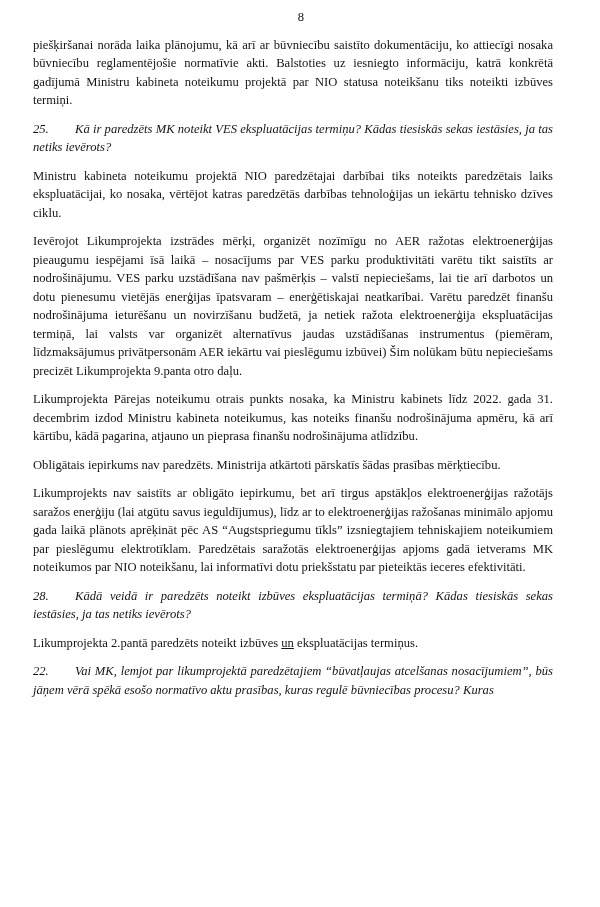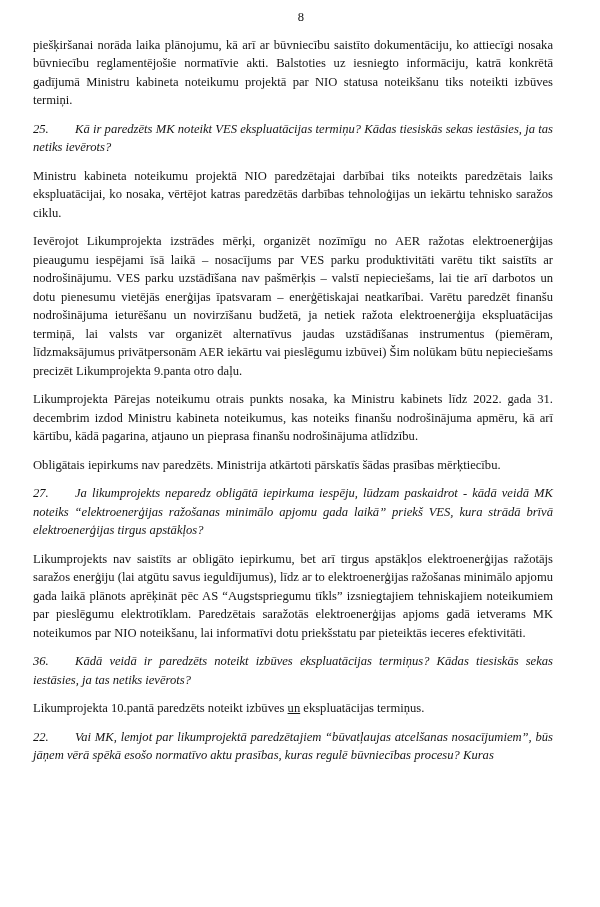--- a/index.html
+++ b/index.html
@@ -43,34 +43,33 @@
 <body>
 
 <div class="page">
 
   <div class="page-number">8</div>
 
   <p class="body">piešķiršanai norāda laika plānojumu, kā arī ar būvniecību saistīto dokumentāciju, ko attiecīgi nosaka būvniecību reglamentējošie normatīvie akti. Balstoties uz iesniegto informāciju, katrā konkrētā gadījumā Ministru kabineta noteikumu projektā par NIO statusa noteikšanu tiks noteikti izbūves termiņi.</p>
 
   <p class="question"><span class="qnum">25.</span><span>Kā ir paredzēts MK noteikt VES ekspluatācijas termiņu? Kādas tiesiskās sekas iestāsies, ja tas netiks ievērots?</span></p>
 
-  <p class="body">Ministru kabineta noteikumu projektā NIO paredzētajai darbībai tiks noteikts paredzētais laiks ekspluatācijai, ko nosaka, vērtējot katras paredzētās darbības tehnoloģijas un iekārtu tehnisko saražos ciklu.</p>
+  <p class="body">Ministru kabineta noteikumu projektā NIO paredzētajai darbībai tiks noteikts paredzētais laiks ekspluatācijai, ko nosaka, vērtējot katras paredzētās darbības tehnoloģijas un iekārtu tehnisko dzīves ciklu.</p>
 
   <p class="body">Ievērojot Likumprojekta izstrādes mērķi, organizēt nozīmīgu no AER ražotas elektroenerģijas pieaugumu iespējami īsā laikā – nosacījums par VES parku produktivitāti varētu tikt saistīts ar nodrošinājumu. VES parku uzstādīšana nav pašmērķis – valstī nepieciešams, lai tie arī darbotos un dotu pienesumu vietējās enerģijas īpatsvaram – enerģētiskajai neatkarībai. Varētu paredzēt finanšu nodrošinājuma ieturēšanu un novirzīšanu budžetā, ja netiek ražota elektroenerģija ekspluatācijas termiņā, lai valsts var organizēt alternatīvus jaudas uzstādīšanas instrumentus (piemēram, līdzmaksājumus privātpersonām AER iekārtu vai pieslēgumu izbūvei) Šim nolūkam būtu nepieciešams precizēt Likumprojekta 9.panta otro daļu.</p>
 
 
   <p class="body">Likumprojekta Pārejas noteikumu otrais punkts nosaka, ka Ministru kabinets līdz 2022. gada 31. decembrim izdod Ministru kabineta noteikumus, kas noteiks finanšu nodrošinājuma apmēru, kā arī kārtību, kādā pagarina, atjauno un pieprasa finanšu nodrošinājuma atlīdzību.</p>
 
 
   <p class="body">Obligātais iepirkums nav paredzēts. Ministrija atkārtoti pārskatīs šādas prasības mērķtiecību.</p>
 
-  <p class="question"><span class="qnum">27.</span><span>Ja likumprojekts neparedz obligātā iepirkuma iespēju, lūdzam paskaidrot - kādā veidā MK noteiks “elektroenerģijas ražošanas minimālo apjomu gada laikā” priekš VES, kura strādā brīvā elektroenerģijas tirgus apstākļos?</span></p>
 
   <p class="body">Likumprojekts nav saistīts ar obligāto iepirkumu, bet arī tirgus apstākļos elektroenerģijas ražotājs saražos enerģiju (lai atgūtu savus ieguldījumus), līdz ar to elektroenerģijas ražošanas minimālo apjomu gada laikā plānots aprēķināt pēc AS “Augstspriegumu tīkls” izsniegtajiem tehniskajiem noteikumiem par pieslēgumu elektrotīklam. Paredzētais saražotās elektroenerģijas apjoms gadā ietverams MK noteikumos par NIO noteikšanu, lai informatīvi dotu priekšstatu par pieteiktās ieceres efektivitāti.</p>
 
 
-  <p class="question"><span class="qnum">36.</span><span>Kādā veidā ir paredzēts noteikt izbūves ekspluatācijas termiņus? Kādas tiesiskās sekas iestāsies, ja tas netiks ievērots?</span></p>
+  <p class="question"><span class="qnum">28.</span><span>Kādā veidā ir paredzēts noteikt izbūves ekspluatācijas termiņā? Kādas tiesiskās sekas iestāsies, ja tas netiks ievērots?</span></p>
 
-  <p class="body"><span>Likumprojekta 10.pantā paredzēts noteikt izbūves </span><span class="underline">un</span><span> ekspluatācijas termiņus.</span></p>
+  <p class="body"><span>Likumprojekta 2.pantā paredzēts noteikt izbūves </span><span class="underline">un</span><span> ekspluatācijas termiņus.</span></p>
 
   <p class="question"><span class="qnum">22.</span><span>Vai MK, lemjot par likumprojektā paredzētajiem “būvatļaujas atcelšanas nosacījumiem”, būs jāņem vērā spēkā esošo normatīvo aktu prasības, kuras regulē būvniecības procesu? Kuras</span></p>
 
 </div>
 
 </body></html>

